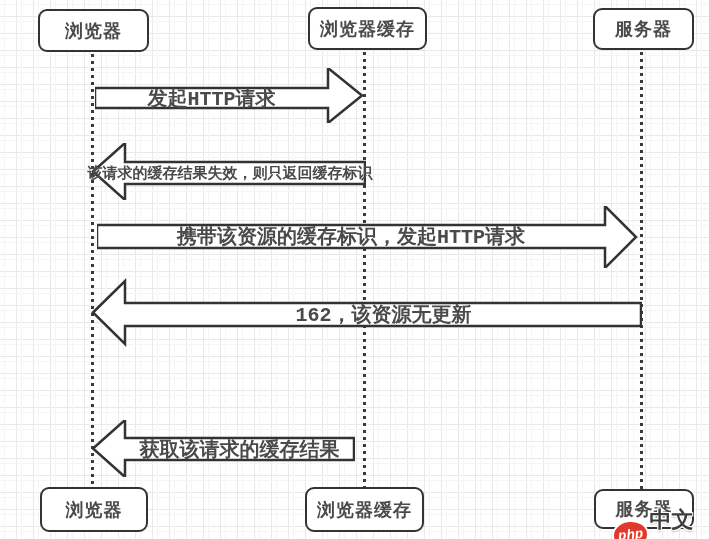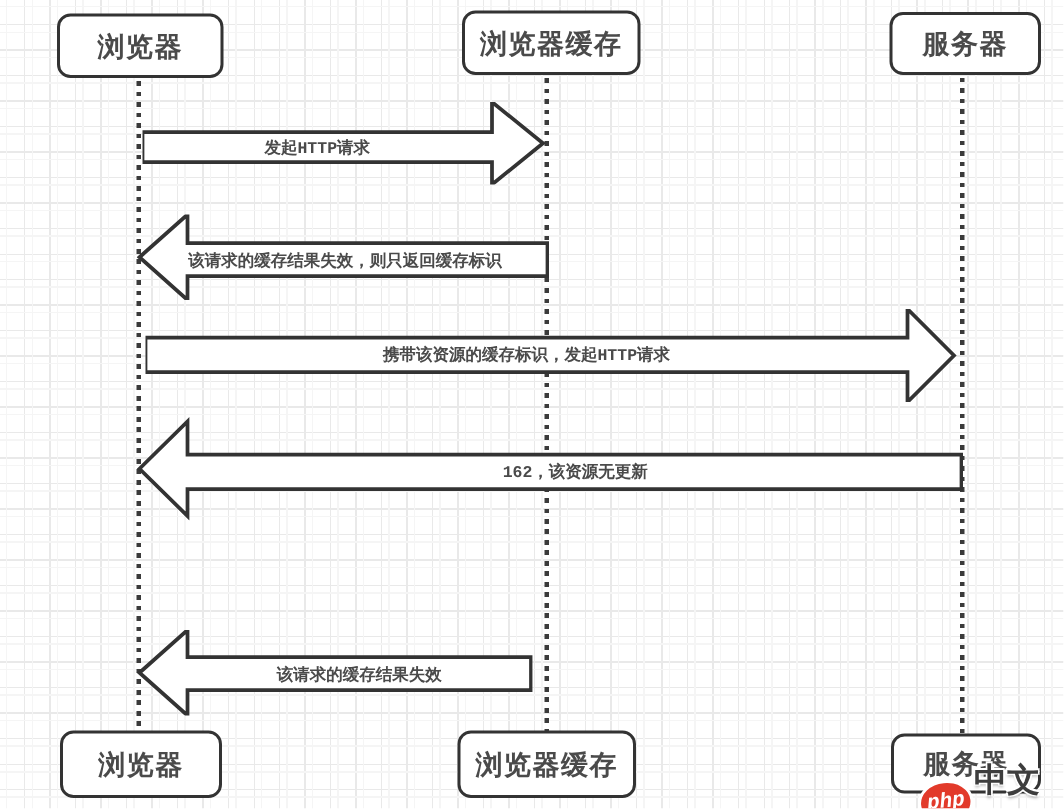--- a/index.html
+++ b/index.html
@@ -23,22 +23,22 @@
     background:#fff;border:2.5px solid #333;border-radius:9px;
     display:flex;align-items:center;justify-content:center;
     font-size:18px;font-weight:bold;color:#4a4a4a;letter-spacing:1px;
   }
   .msg{position:absolute;z-index:2;}
   .msg svg{position:absolute;left:0;top:0;display:block;}
   .msg .lbl{
     position:absolute;display:flex;align-items:center;justify-content:center;
     font-weight:bold;color:#4a4a4a;white-space:nowrap;z-index:2;
   }
-  .fs14{font-size:11px;}
-  .fs13{font-size:11px;}
+  .fs14{font-size:20px;}
+  .fs13{font-size:15px;}
   .watermark{position:absolute;z-index:5;display:flex;align-items:center;}
   .wm-logo{
     width:37px;height:26px;border-radius:50%;
     background:#e23a2a;box-shadow:0 0 0 2px #ffffff;
     display:flex;align-items:center;justify-content:center;
     transform:rotate(-6deg);
   }
   .wm-logo span{
     color:#fff;font-style:italic;font-weight:bold;font-size:14px;line-height:1;
   }
@@ -92,21 +92,21 @@
       <polygon points="2,34.5 34,3 34,25 550,25 550,48 34,48 34,66" fill="#fff" stroke="#333" stroke-width="2.5"></polygon>
     </svg>
     <div class="lbl fs14" style="left:34px;top:25px;width:517px;height:23px;">162，该资源无更新</div>
   </div>
 
 
   <div class="msg" style="left:91px;top:420px;width:264px;height:57px;">
     <svg width="264" height="57" viewBox="0 0 264 57">
       <polygon points="2,28.5 34,0 34,18 263,18 263,40 34,40 34,57" fill="#fff" stroke="#333" stroke-width="2.5"></polygon>
     </svg>
-    <div class="lbl fs14" style="left:34px;top:18px;width:229px;height:22px;">该请求的缓存结果失效</div>
+    <div class="lbl fs14" style="left:34px;top:18px;width:229px;height:22px;">获取该请求的缓存结果</div>
   </div>
 
   <div class="actor-box" style="left:40px;top:487px;width:104px;height:41px;">
     <span>浏览器</span>
   </div>
   <div class="actor-box" style="left:305px;top:487px;width:115px;height:41px;">
     <span>浏览器缓存</span>
   </div>
   <div class="actor-box" style="left:594px;top:489px;width:96px;height:36px;">
     <span>服务器</span>

